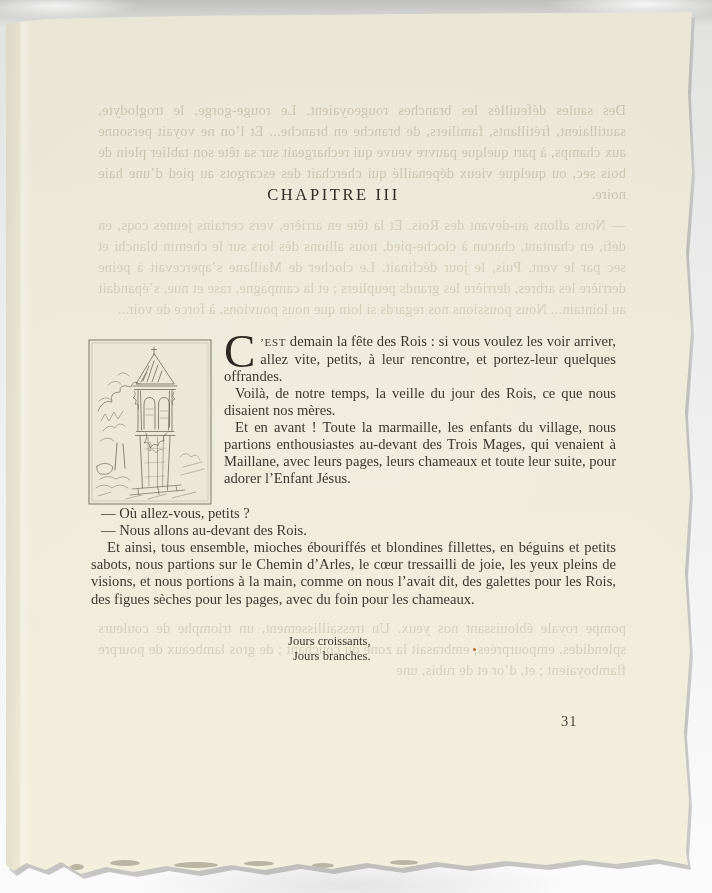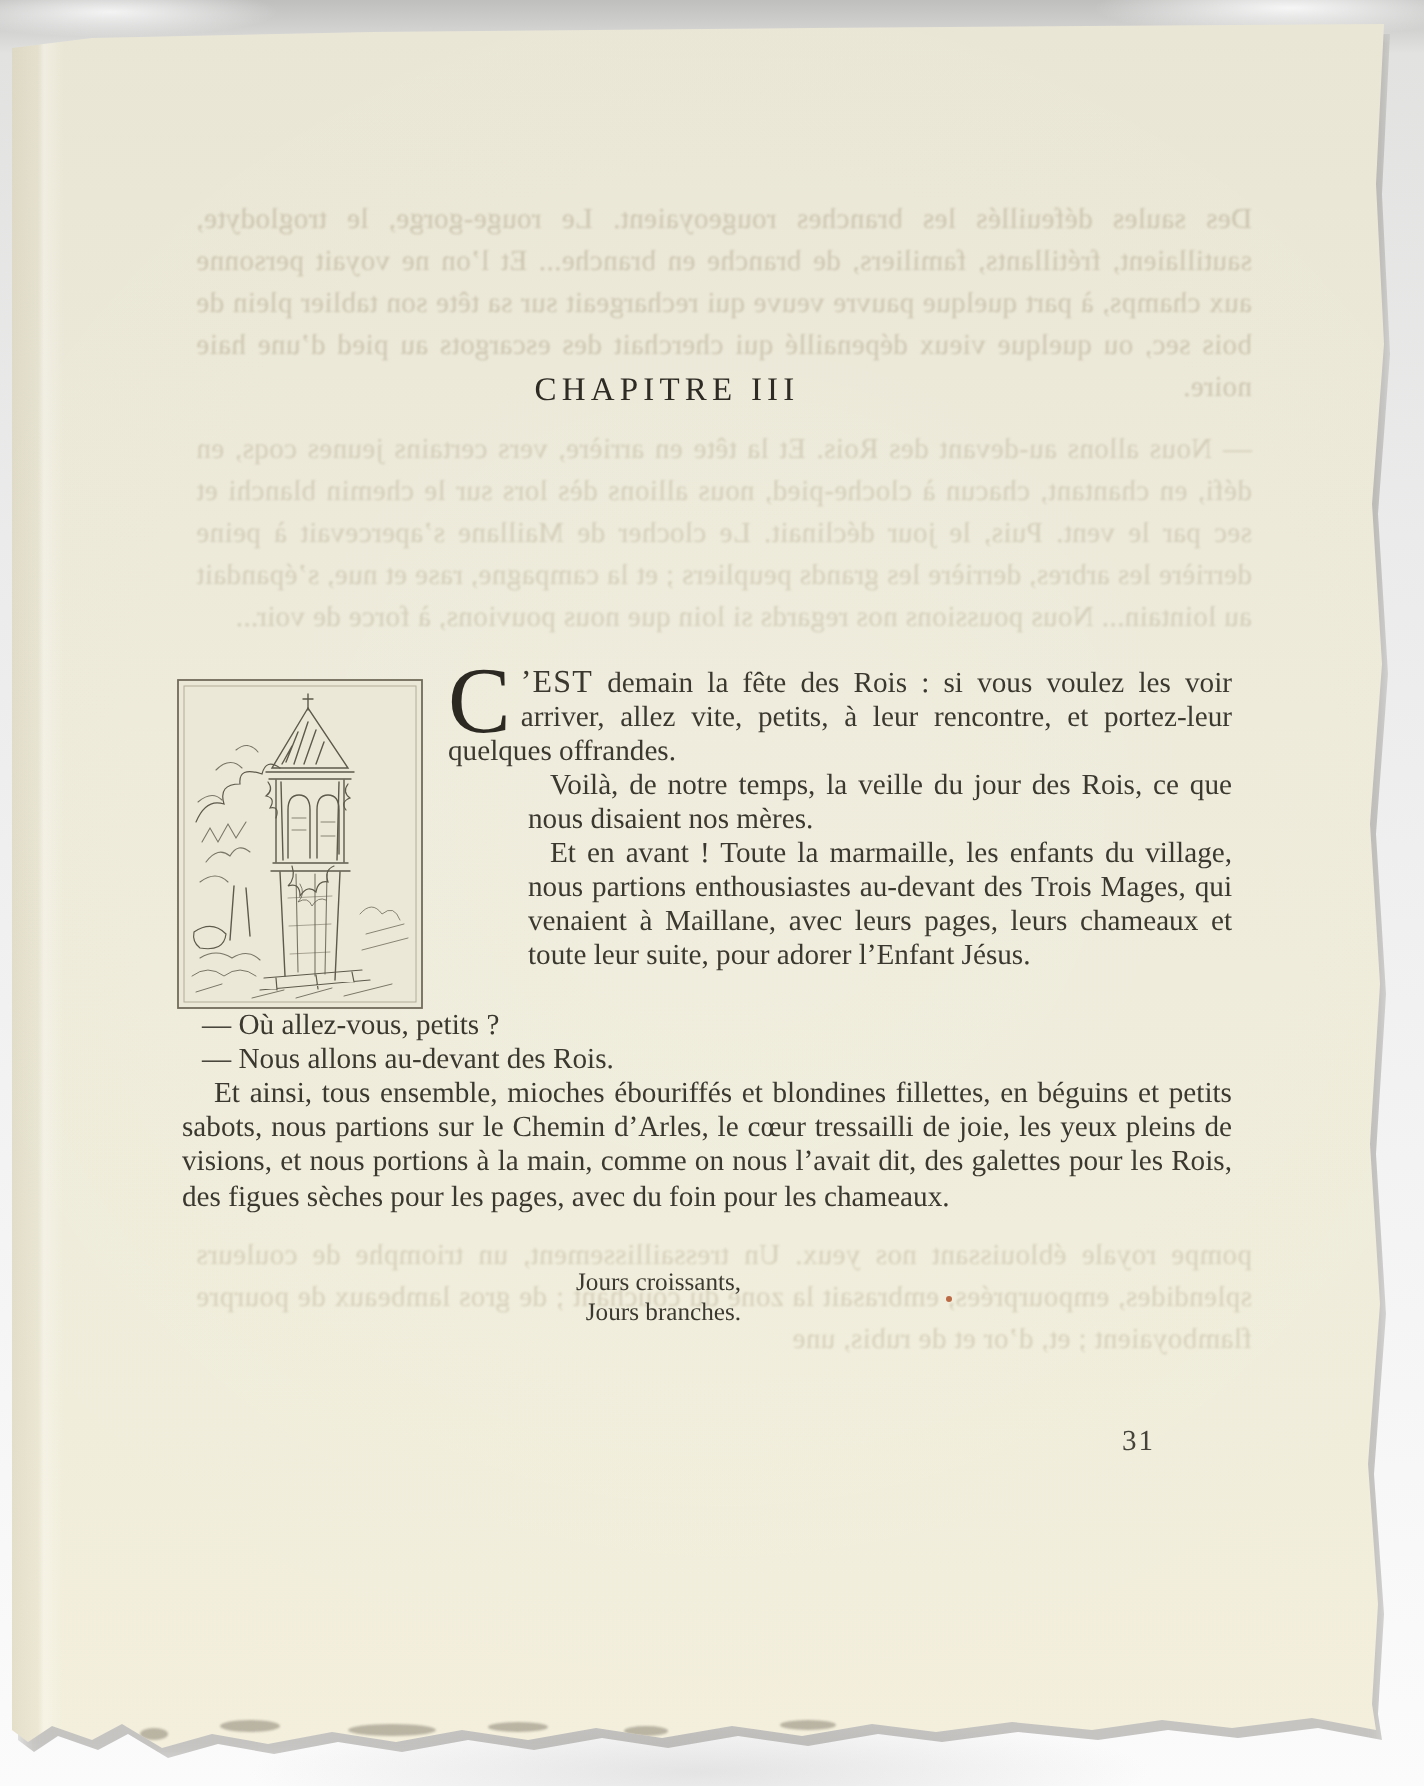--- a/index.html
+++ b/index.html
@@ -50,24 +50,24 @@
     color: #2e2b24; margin: 0; }
   .book-title { position: absolute; top: 228px; left: 0; width: 100%;
     text-align: center; transform: translateX(-24px);
     font-size: 24.5px; letter-spacing: 3.2px; font-weight: normal;
     color: #2c2922; margin: 0; }
   .row { position: absolute; top: 321px; left: 0; width: 525px; }
   .figure { position: absolute; left: -3px; top: 6px; width: 124px; height: 166px; margin: 0; }
   .col { position: absolute; left: 133px; top: 0; width: 392px;
     font-size: 14.6px; line-height: 17px; text-align: justify; }
   .col p, .wide { margin: 0; }
-  .col .indent { text-indent: 11px; margin-left: 40px; }
+  .col .indent { text-indent: 11px; }
   .dropcap { float: left; font-size: 47px; line-height: 35px; height: 34px;
     padding: 1px 5px 0 0; color: #2c2922; }
-  .smallcaps { font-size: 16px; letter-spacing: 0.6px; }
+  .smallcaps { font-size: 11px; letter-spacing: 0.6px; }
   .dialogue { position: absolute; left: 0; width: 525px; margin: 0;
     font-size: 14.6px; line-height: 17px; padding-left: 10px; }
   .dlg1 { top: 493px; }
   .dlg2 { top: 510px; }
   .wide { position: absolute; left: 0; width: 525px;
     font-size: 14.6px; line-height: 17.2px; text-align: justify; text-indent: 16px; }
   .p4 { top: 527px; }
   .p5 { top: 664px; }
   .verse { position: absolute; top: 622px; left: 197px;
     font-size: 12.6px; line-height: 15px; text-align: right; }

